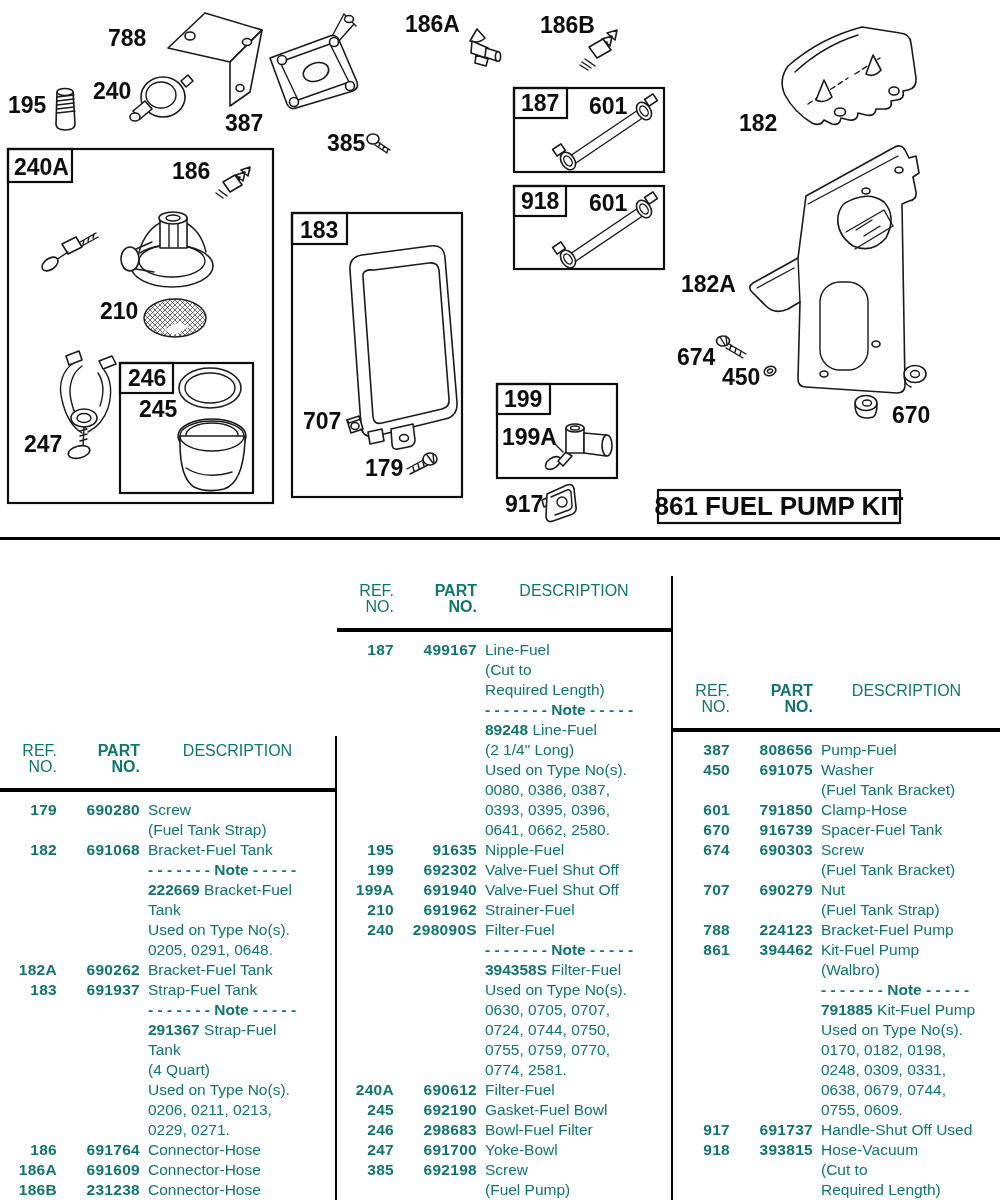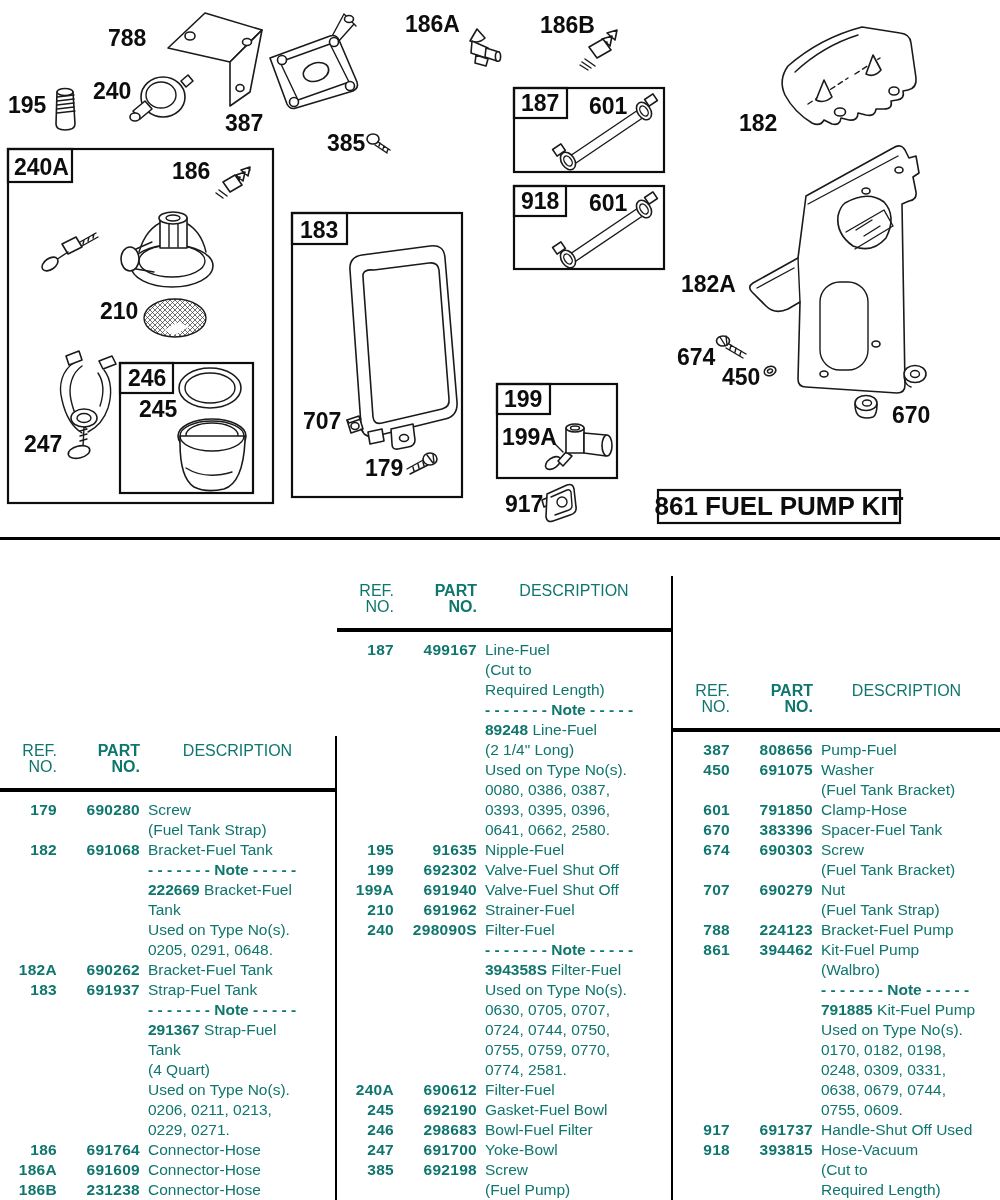--- a/index.html
+++ b/index.html
@@ -584,21 +584,21 @@
             <span class="t-part"></span>
             <span class="t-desc">(Fuel Tank Bracket)</span>
           </div>
           <div class="t-line">
             <span class="t-ref">601</span>
             <span class="t-part">791850</span>
             <span class="t-desc">Clamp-Hose</span>
           </div>
           <div class="t-line">
             <span class="t-ref">670</span>
-            <span class="t-part">383396</span>
+            <span class="t-part">916739</span>
             <span class="t-desc">Spacer-Fuel Tank</span>
           </div>
           <div class="t-line">
             <span class="t-ref">674</span>
             <span class="t-part">690303</span>
             <span class="t-desc">Screw</span>
           </div>
           <div class="t-line">
             <span class="t-ref"></span>
             <span class="t-part"></span>

